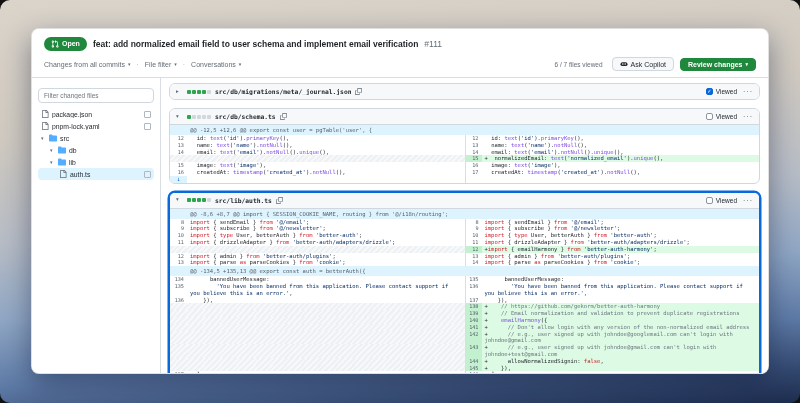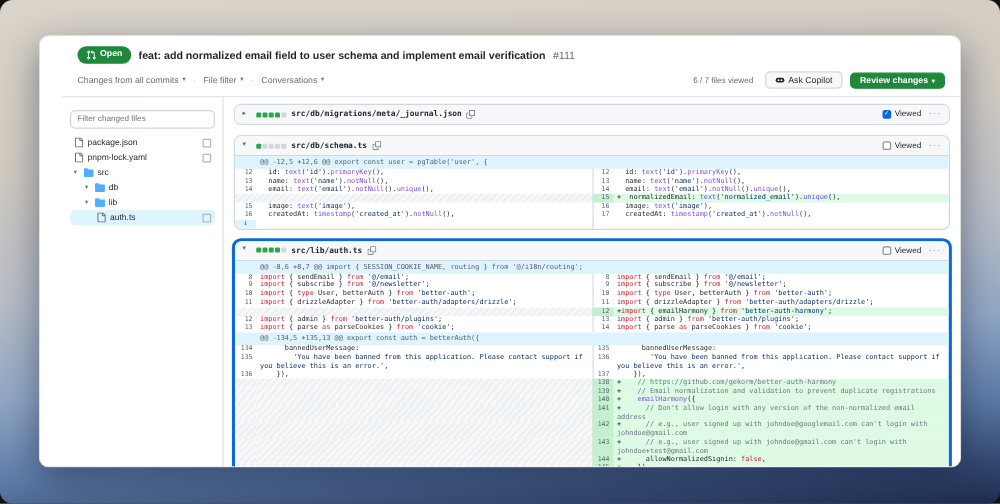--- a/index.html
+++ b/index.html
@@ -1,20 +1,20 @@
 <!DOCTYPE html>
 <html><head>
 <meta charset="utf-8">
 <style>
   html,body{margin:0;padding:0;}
   body{width:800px;height:403px;font-family:"Liberation Sans",sans-serif;overflow:hidden;background:#111;}
   .screen{width:800px;height:403px;position:relative;overflow:hidden;border-radius:10px;
     background:linear-gradient(175deg,#dad4ca 0%,#cfc9c0 30%,#b6bcc6 52%,#8fa6c4 68%,#5d7aa6 82%,#33486f 93%,#1c2c4e 100%);}
   .window{position:absolute;left:31px;right:31px;top:28px;bottom:29px;background:#fff;border-radius:8px;
-    box-shadow:0 10px 28px rgba(15,25,55,.45);overflow:hidden;border:1px solid rgba(0,0,0,.12);padding-left:18px;}
+    box-shadow:0 10px 28px rgba(15,25,55,.45);overflow:hidden;border:1px solid rgba(0,0,0,.12);}
   
   .pr-header{padding:7px 12px 0;border-bottom:1px solid #d8dee4;background:#fff;}
   .row1{display:flex;align-items:center;gap:6px;height:15px;}
   .badge{background:#1f883d;color:#fff;border-radius:999px;height:14px;display:inline-flex;align-items:center;gap:3px;
     padding:0 7px;font-size:7px;font-weight:600;flex:none;}
   .title{font-size:8.5px;font-weight:700;color:#1f2328;white-space:nowrap;overflow:hidden;text-overflow:ellipsis;max-width:345px;}
   .prnum{font-size:8.5px;color:#656d76;text-align:center;}
   .row2{display:flex;align-items:center;gap:6px;padding:6px 0 6px;}
   .ctrl{font-size:7px;color:#656d76;display:inline-flex;gap:3px;align-items:center;cursor:pointer;}
   .caret{font-size:5px;color:#656d76;line-height:1;}

